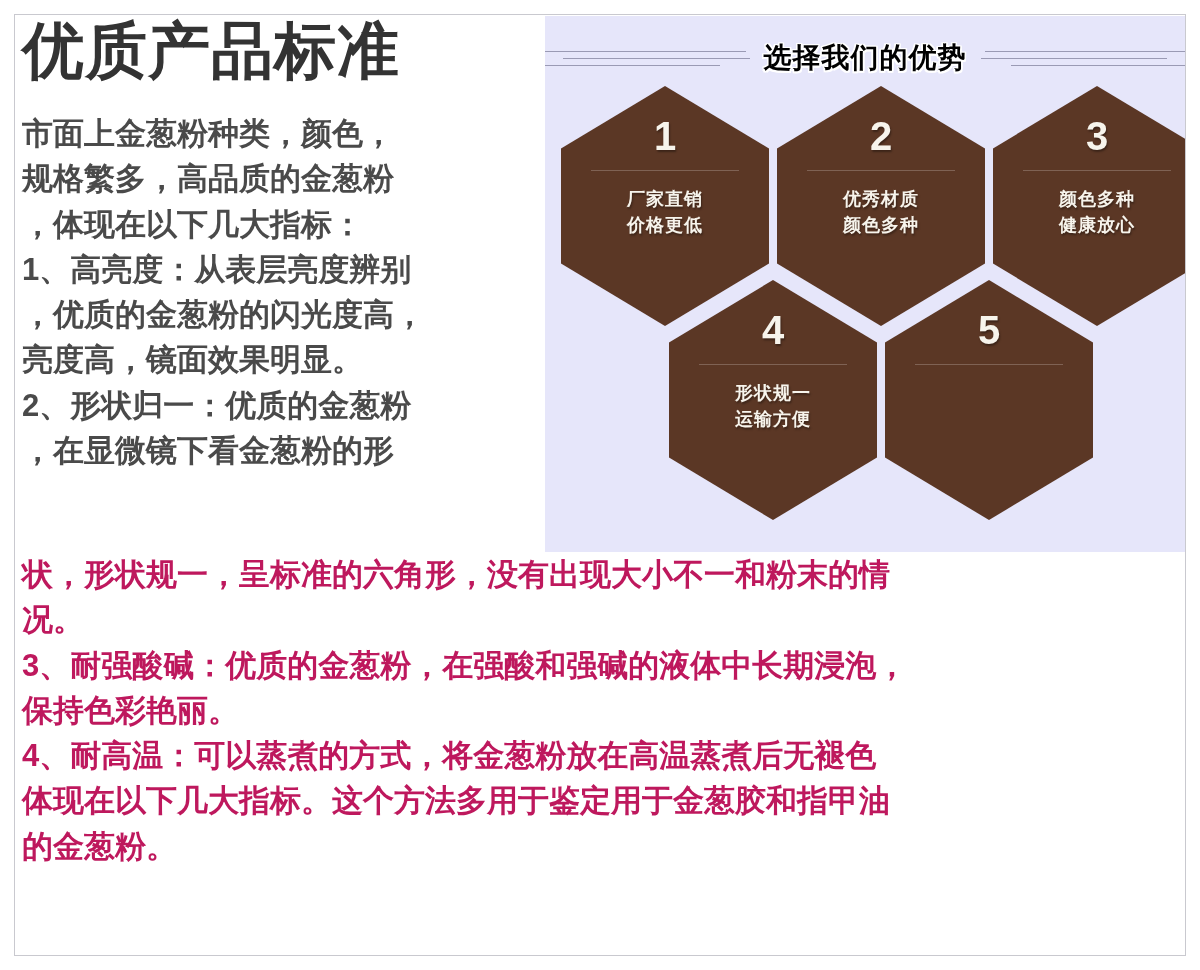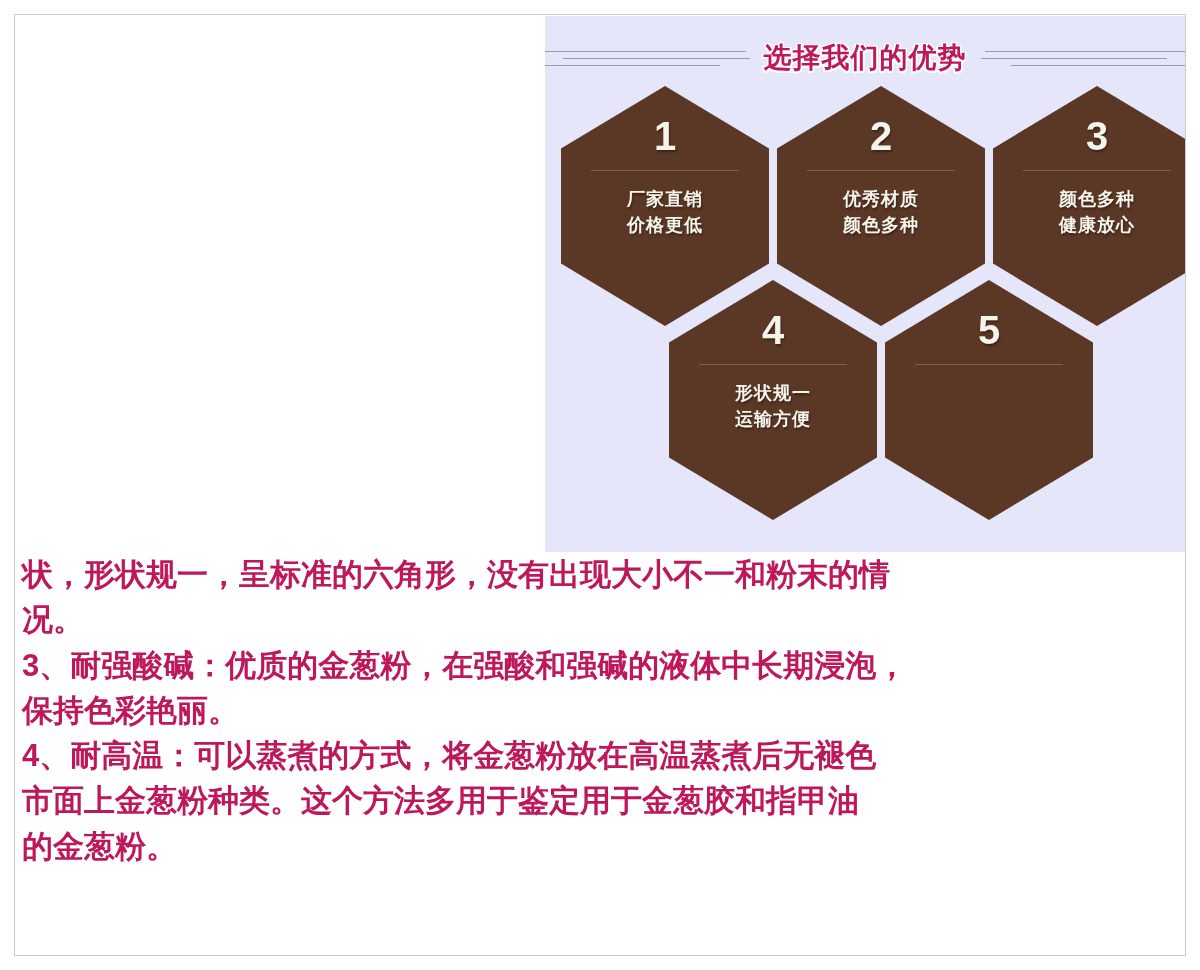--- a/index.html
+++ b/index.html
@@ -94,21 +94,21 @@
   .rule-left i:nth-child(2) { top: 11px; left: 18px; right: 0; }
   .rule-left i:nth-child(3) { top: 18px; left: 0;   right: 30px; }
   .rule-right i:nth-child(1) { top: 4px;  left: 4px; right: 0; }
   .rule-right i:nth-child(2) { top: 11px; left: 0;  right: 18px; }
   .rule-right i:nth-child(3) { top: 18px; left: 30px; right: 0; }
 
   .panel-title {
     flex: 0 0 auto;
     font-size: 28px;
     font-weight: 700;
-    color: #be185d;
+    color: #000000;
     letter-spacing: 1px;
     padding: 0 14px;
     white-space: nowrap;
     text-shadow:
       -1.5px -1.5px 0 #ffffff,
        1.5px -1.5px 0 #ffffff,
       -1.5px  1.5px 0 #ffffff,
        1.5px  1.5px 0 #ffffff,
        0 -1.5px 0 #ffffff,
        0  1.5px 0 #ffffff,
@@ -183,20 +183,33 @@
   }
   .bottom-body p { margin: 0; }
 </style>
 </head>
 <body>
 
 <div class="page">
 
   <div class="frame"></div>
 
+  <div class="left-col">
+    <h1 class="main-title">优质产品标准</h1>
+    <div class="left-body">
+      <p>市面上金葱粉种类，颜色，</p>
+      <p>规格繁多，高品质的金葱粉</p>
+      <p>，体现在以下几大指标：</p>
+      <p>1、高亮度：从表层亮度辨别</p>
+      <p>，优质的金葱粉的闪光度高，</p>
+      <p>亮度高，镜面效果明显。</p>
+      <p>2、形状归一：优质的金葱粉</p>
+      <p>，在显微镜下看金葱粉的形</p>
+    </div>
+  </div>
 
   <div class="right-panel">
 
     <div class="panel-header">
       <span class="rule-group rule-left">
         <i></i>
           <i></i>
           <i></i>
       </span>
       <span class="panel-title">选择我们的优势</span>
@@ -252,17 +265,17 @@
 
     </div>
   </div>
 
   <div class="bottom-body">
     <p>状，形状规一，呈标准的六角形，没有出现大小不一和粉末的情</p>
     <p>况。</p>
     <p>3、耐强酸碱：优质的金葱粉，在强酸和强碱的液体中长期浸泡，</p>
     <p>保持色彩艳丽。</p>
     <p>4、耐高温：可以蒸煮的方式，将金葱粉放在高温蒸煮后无褪色</p>
-    <p>市面上金葱粉种类。这个方法多用于鉴定用于金葱胶和指甲油</p>
+    <p>体现在以下几大指标。这个方法多用于鉴定用于金葱胶和指甲油</p>
     <p>的金葱粉。</p>
   </div>
 
 </div>
 
 </body></html>

